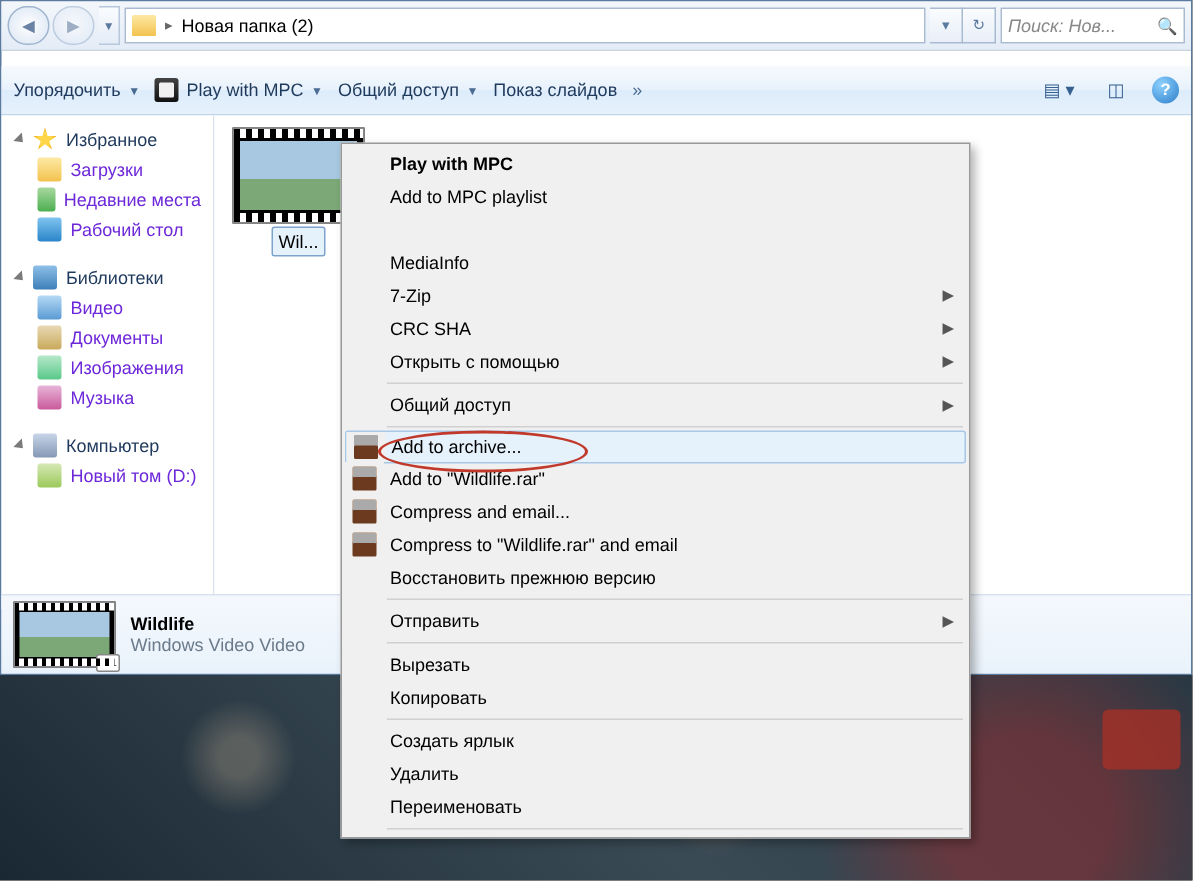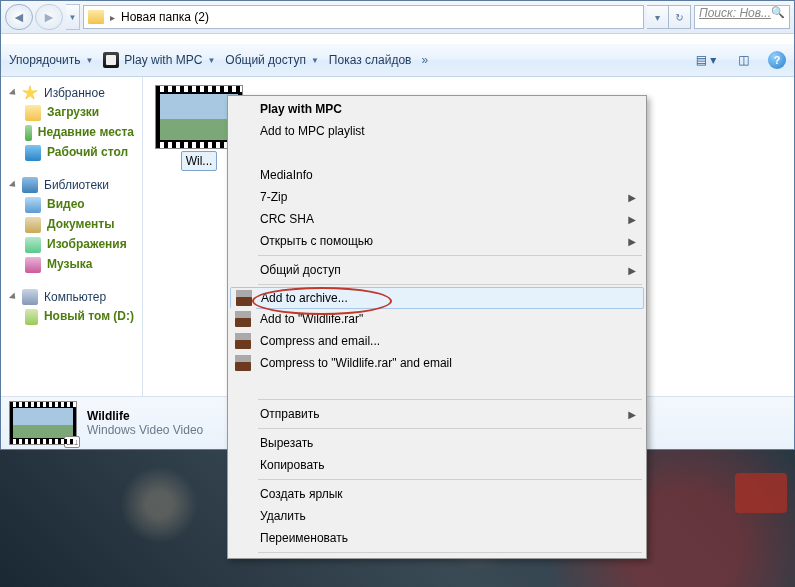--- a/index.html
+++ b/index.html
@@ -11,39 +11,39 @@
 .navbar { height: 33px; background: linear-gradient(#f3f7fb,#e4ecf7); display: flex; align-items: center; padding: 3px 4px; gap: 3px; border-bottom: 1px solid #c8d3e2; }
 .nav-btn { width: 28px; height: 26px; border: 1px solid #9fb4cf; border-radius: 13px; background: radial-gradient(#fff,#d8e4f2); display: flex; align-items: center; justify-content: center; color: #6a83a4; font-size: 14px; }
 .nav-pair { display: flex; gap: 2px; }
 .nav-pair .nav-btn:last-child { opacity: .6; }
 .dd-small { width: 14px; height: 26px; border: 1px solid #b8c7db; border-left: none; background: linear-gradient(#fafcfe,#e4ecf7); display:flex; align-items:center; justify-content:center; color:#5a7aa0; font-size:8px;}
 .addr { flex: 1; height: 24px; border: 1px solid #aabbd1; background: #fff; display: flex; align-items: center; padding: 0 4px; gap: 6px; }
 .addr .folder-ico { width:16px; height:14px; background: linear-gradient(#fde9a5,#f3c24e); border-radius:1px; }
 .addr .sep { color: #666; font-size:10px; }
 .addr-actions { display:flex; }
 .addr-act { width:22px; height:24px; border:1px solid #aabbd1; border-left:none; background:linear-gradient(#fafcfe,#e8eff8); display:flex; align-items:center; justify-content:center; color:#5a7aa0; font-size:10px;}
-.searchbox { width: 96px; height: 24px; border: 1px solid #aabbd1; background:#fff; display:flex; padding:0 4px; gap:4px; color:#888; font-style:italic; position:relative;text-decoration:underline;}
+.searchbox { width: 123px; height: 24px; border: 1px solid #aabbd1; background:#fff; display:flex; align-items:center; padding:0 4px; gap:4px; color:#888; font-style:italic; position:relative;}
 .searchbox .mag { position:absolute; right:4px; color:#5a7aa0; font-style:normal; font-size:11px;}
 
 
 .toolbar { height: 33px; background: linear-gradient(#f6fafe,#e8f2fc 48%,#ddecfb 52%,#e6f1fc); border-bottom:1px solid #c1d5ea; display:flex; align-items:center; padding:0 8px; gap:10px; color:#1e395b;margin-top:10px; }
 .tool-item { display:flex; align-items:center; gap:5px; cursor:default; }
 .tool-item .tri { font-size:8px; color:#4b6b92; }
 .mpc-ico { width:16px; height:16px; background:linear-gradient(#444,#111); border-radius:2px; position:relative;}
 .mpc-ico:before{content:"";position:absolute;inset:3px;background:#f0f0f0;border-radius:1px;}
 .spacer { flex:1; }
 .view-ico { width:28px; height:22px; border:1px solid transparent; display:flex; align-items:center; justify-content:center; color:#35608f; border-radius:2px; }
 .help-ico { width:18px; height:18px; border-radius:50%; background:radial-gradient(circle at 35% 30%,#8fd1ff,#2a7dc9); color:#fff; display:flex; align-items:center; justify-content:center; font-weight:bold; font-size:11px;}
 
 
 .body { display:flex; height: calc(100% - 33px - 33px - 53px); }
 .sidebar { width: 142px; border-right:1px solid #d8e2ef; padding: 6px 0 6px 0; overflow:hidden; background:#fff; }
 .side-group { margin-bottom: 12px; }
 .side-head { display:flex; align-items:center; gap:6px; padding: 2px 8px; color:#1e395b; }
-.side-item { display:flex; align-items:flex-start; gap:6px; padding: 2px 8px 2px 24px; color:#4d7c0f; white-space:nowrap; overflow:hidden;font-weight:bold; }
+.side-item { display:flex; align-items:center; gap:6px; padding: 2px 8px 2px 24px; color:#6d28d9; white-space:nowrap; overflow:hidden; }
 .tri-open { width:0; height:0; border-left:5px solid #7a7a7a; border-top:4px solid transparent; border-bottom:4px solid transparent; transform:rotate(45deg); margin-left:2px; }
 .ico { width:16px; height:16px; display:inline-block; border-radius:2px;}
 .star { background: radial-gradient(circle, #ffd54a 40%, #e8a400 70%); clip-path: polygon(50% 0,61% 35%,98% 35%,68% 57%,79% 91%,50% 70%,21% 91%,32% 57%,2% 35%,39% 35%); }
 .folder-s { background:linear-gradient(#fde9a5,#f3c24e);}
 .recent { background:linear-gradient(#a8d8a0,#4caf50);}
 .desktop { background:linear-gradient(#7fc4f0,#2a85c9);}
 .lib { background:linear-gradient(#8fbfe8,#3c7fb8);}
 .vid { background:linear-gradient(#b5d9f5,#5a9bd4);}
 .doc { background:linear-gradient(#e8d9b5,#c9a95a);}
 .img { background:linear-gradient(#b5e8c9,#5ac98a);}
@@ -285,20 +285,21 @@
         <span>Compress and email...</span>
       </div>
     <div class="ctx-item">
         <span class="ctx-iconbar">
           <span class="rar-ico"></span>
         </span>
         <span>Compress to "Wildlife.rar" and email</span>
       </div>
     <div class="ctx-item">
         <span class="ctx-iconbar"></span>
+        <span>Восстановить прежнюю версию</span>
       </div>
     <div class="ctx-sep"></div>
     <div class="ctx-item">
         <span class="ctx-iconbar"></span>
         <span>Отправить</span>
         <span class="ctx-sub">▶</span>
       </div>
     <div class="ctx-sep"></div>
     <div class="ctx-item">
         <span class="ctx-iconbar"></span>

